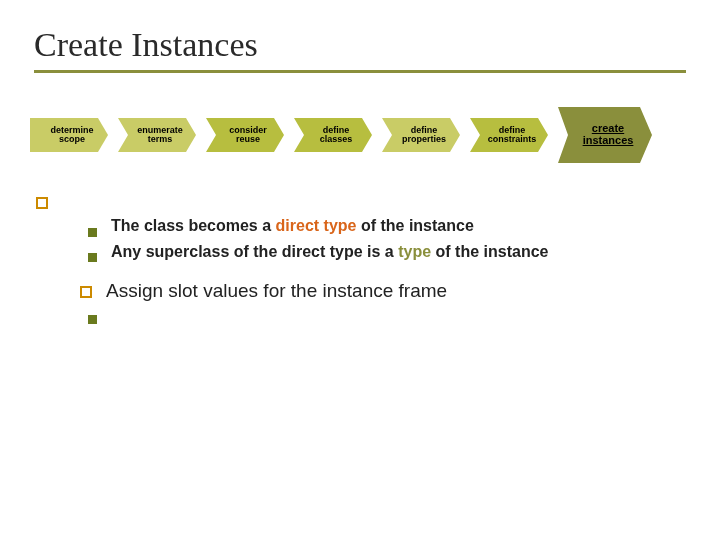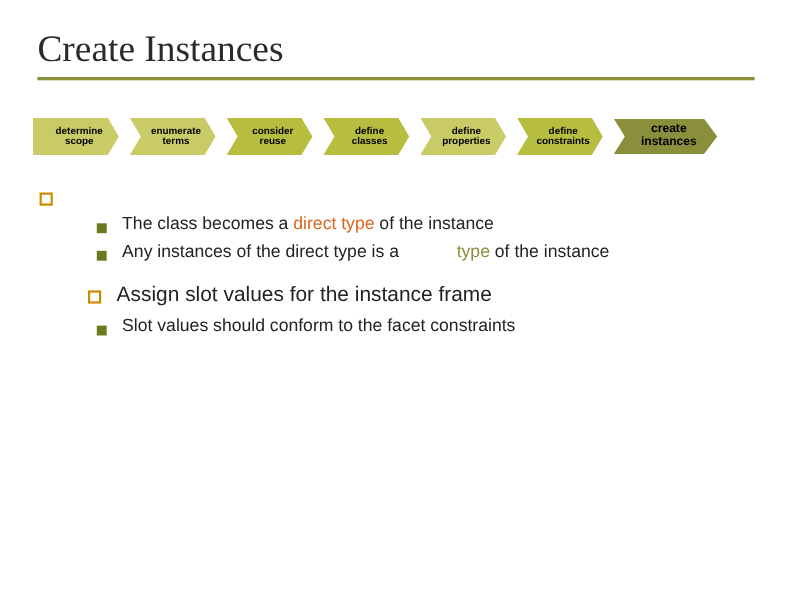--- a/index.html
+++ b/index.html
@@ -61,21 +61,21 @@
     position: absolute;
     left: 0; right: 0; top: 0; bottom: 0;
     background: var(--fill);
     clip-path: polygon(0 0, calc(100% - 10px) 0, 100% 50%, calc(100% - 10px) 100%, 0 100%, 10px 50%);
   }
   .chev:first-child .bg::before {
     clip-path: polygon(0 0, calc(100% - 10px) 0, 100% 50%, calc(100% - 10px) 100%, 0 100%);
   }
   .chev .label { position: relative; z-index: 1; white-space: pre-line; }
   .chev.small { width: 78px; }
-  .chev.last  { width: 94px; height: 32px; font-size: 11px; }
+  .chev.last  { width: 94px; height: 56px; font-size: 11px; text-decoration: underline; }
   .chev.last .bg::before {
     clip-path: polygon(0 0, calc(100% - 12px) 0, 100% 50%, calc(100% - 12px) 100%, 0 100%, 10px 50%);
   }
   
   .c0 { --fill: #c9cc66; }
   .c1 { --fill: #b7be3f; }
   .c2 { --fill: #c9cc66; }
   .c3 { --fill: #b7be3f; }
   .c4 { --fill: #c9cc66; }
   .c5 { --fill: #b7be3f; }
@@ -94,35 +94,36 @@
   }
   .lvl1 .sq {
     width: 12px; height: 12px;
     border: 2px solid #cc8a00;
     margin-top: 6px;
     margin-right: 14px;
     flex: 0 0 auto;
   }
   .lvl2 {
     display: flex;
-    align-items: center;
+    align-items: flex-end;
     margin: 4px 0 4px 54px;
     font-size: 16px;
     color: #222;
     line-height: 1.35;
+    font-weight: bold;
   }
   .lvl2 .dot {
     width: 9px; height: 9px;
     background: #6a7a1e;
     margin-top: 7px;
     margin-right: 14px;
     flex: 0 0 auto;
   }
   .hl-orange { color: #d9651a; }
-  .hl-olive  { color: #8a8f3c; margin-left: 48px; }
+  .hl-olive  { color: #8a8f3c; }
   .lvl2 .txt { max-width: 540px; }
 </style>
 </head>
 <body>
 
 <div class="slide">
 
   <h1 class="title">Create Instances</h1>
   <div class="rule"></div>
 
@@ -173,30 +174,29 @@
     <div class="lvl2">
       <span class="dot"></span>
       <span class="txt">
         <span>The class becomes a </span><span class="hl-orange">direct type</span><span> of the instance</span>
       </span>
     </div>
 
     <div class="lvl2">
       <span class="dot"></span>
       <span class="txt">
-        <span>Any instances of the direct type is a </span><span class="hl-olive">type</span><span> of the instance</span>
+        <span>Any superclass of the direct type is a </span><span class="hl-olive">type</span><span> of the instance</span>
       </span>
     </div>
 
     <div class="lvl1" style="margin-top:18px;margin-left:46px;">
       <span class="sq"></span>
       <span>Assign slot values for the instance frame</span>
     </div>
 
     <div class="lvl2">
       <span class="dot"></span>
-      <span class="txt">Slot values should conform to the facet constraints</span>
     </div>
 
 
   </div>
 
 </div>
 
 </body></html>

